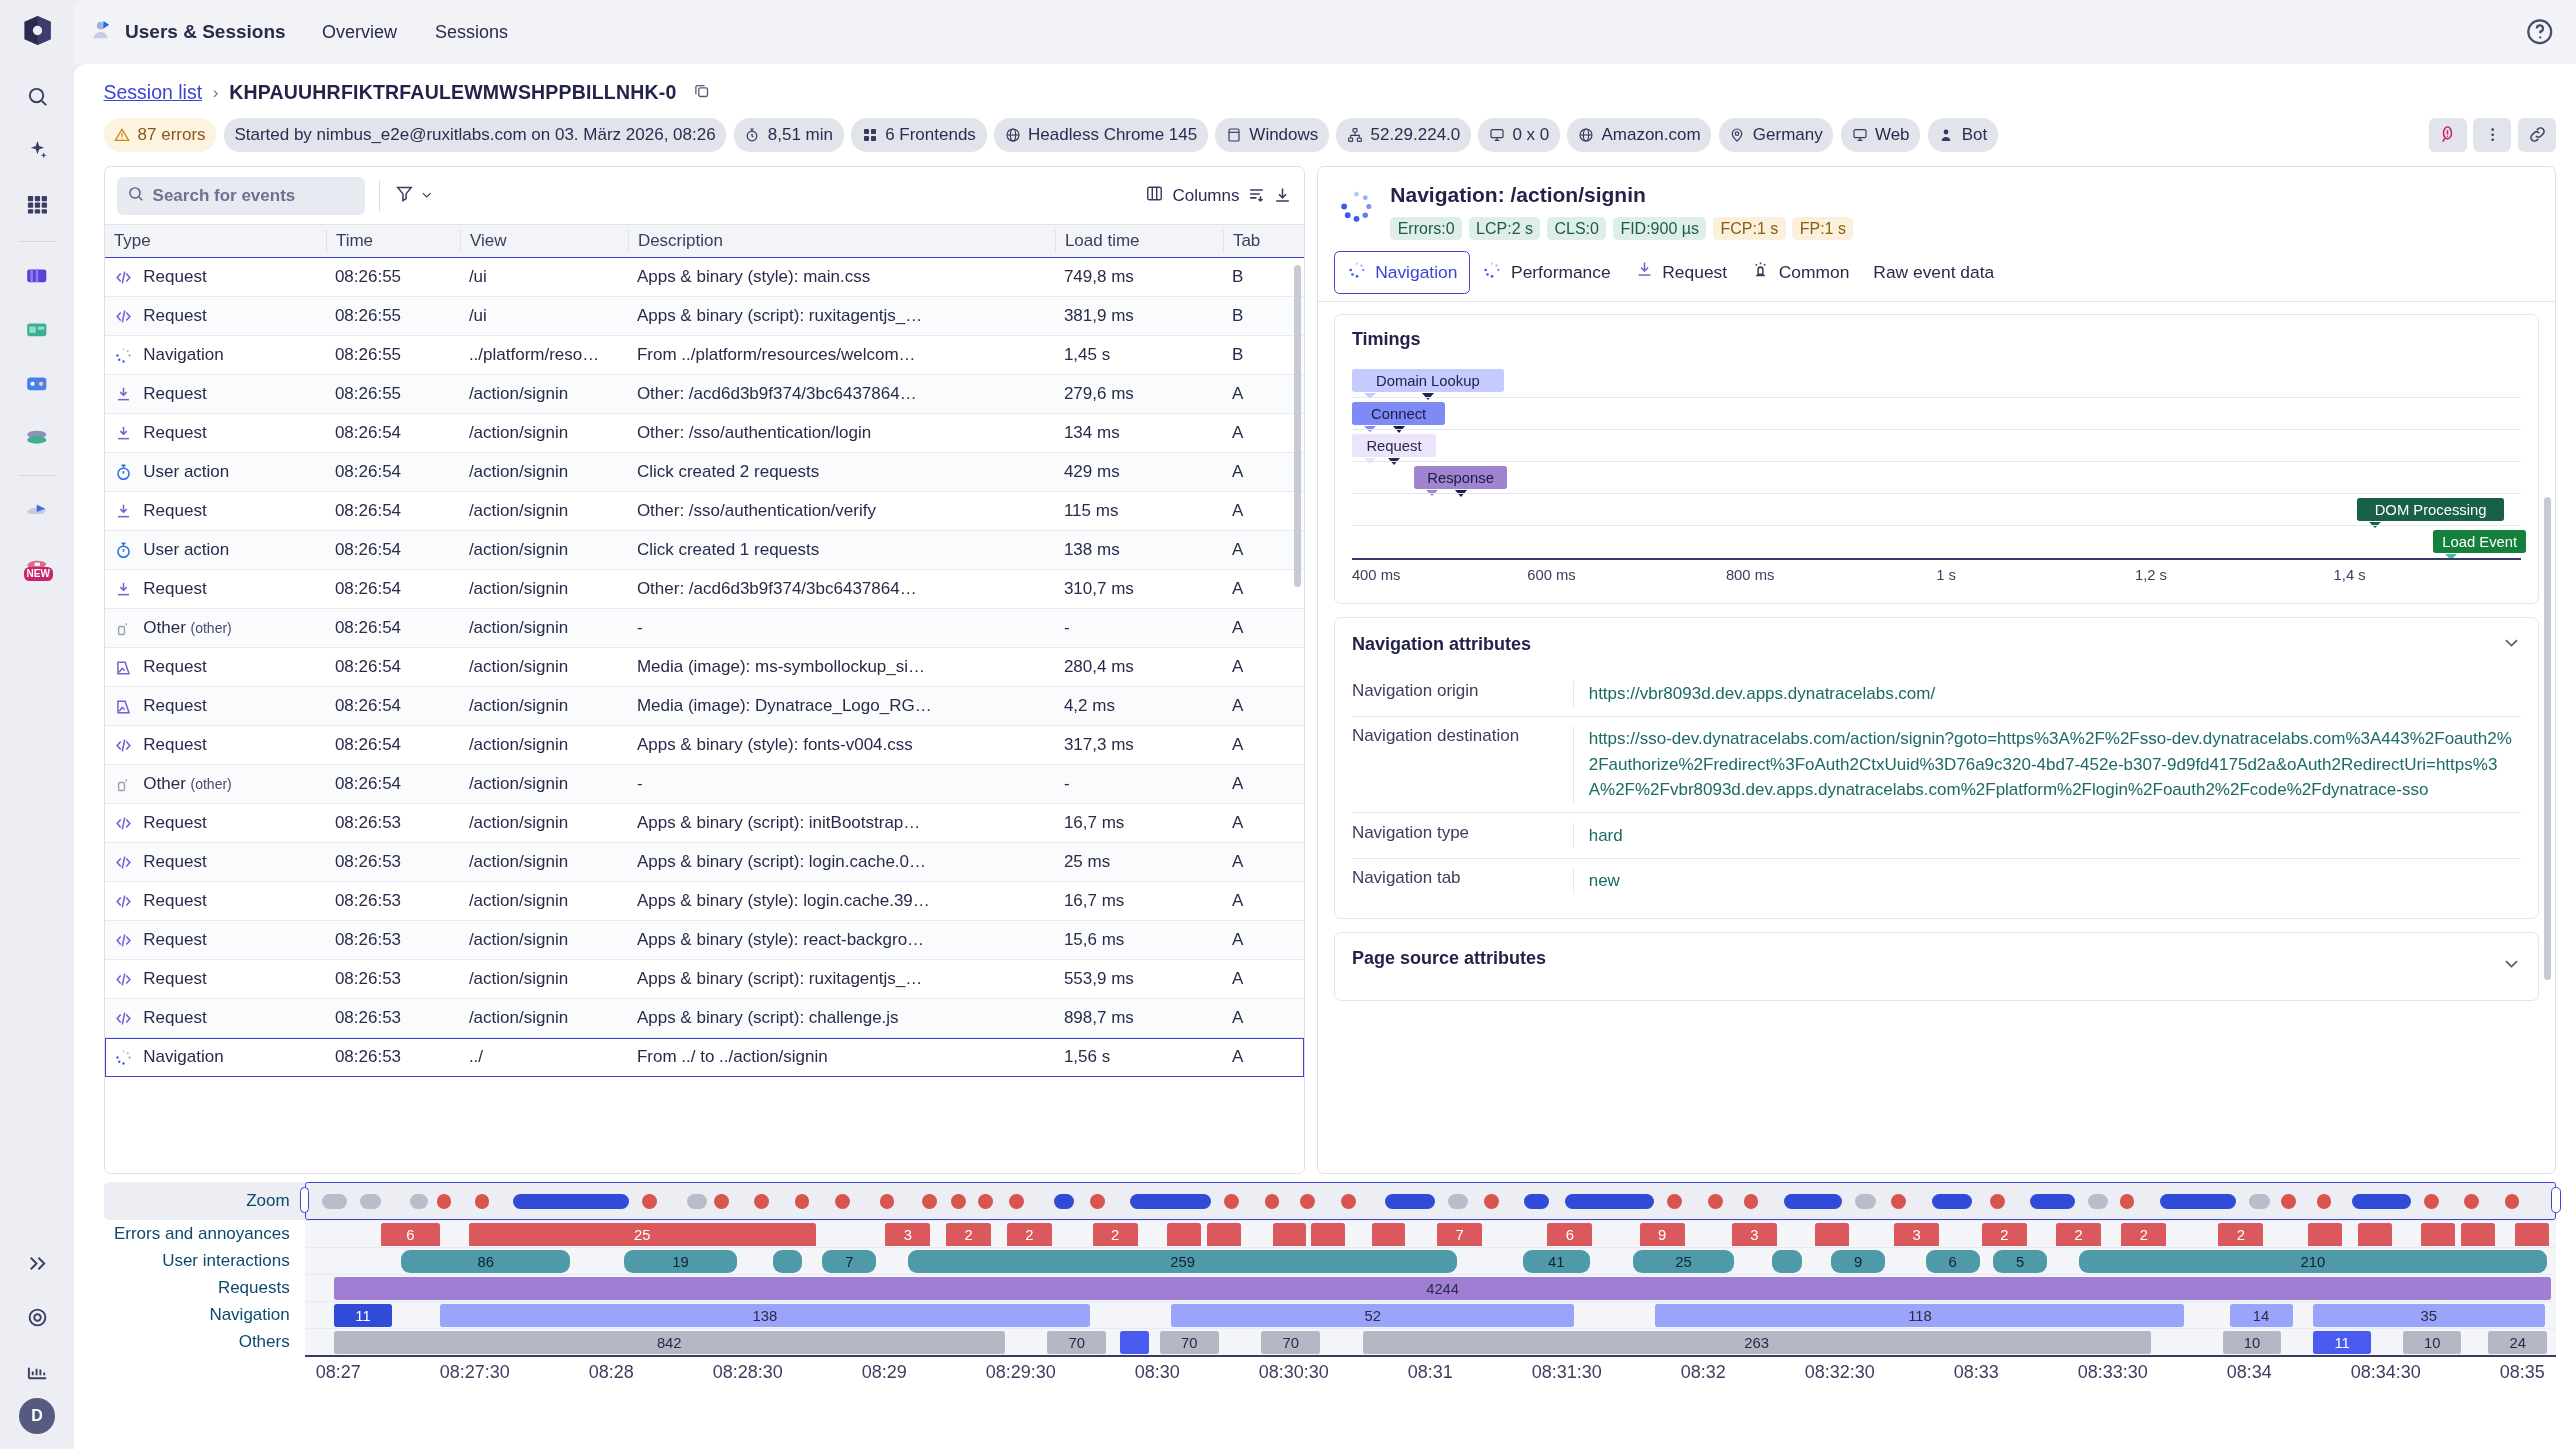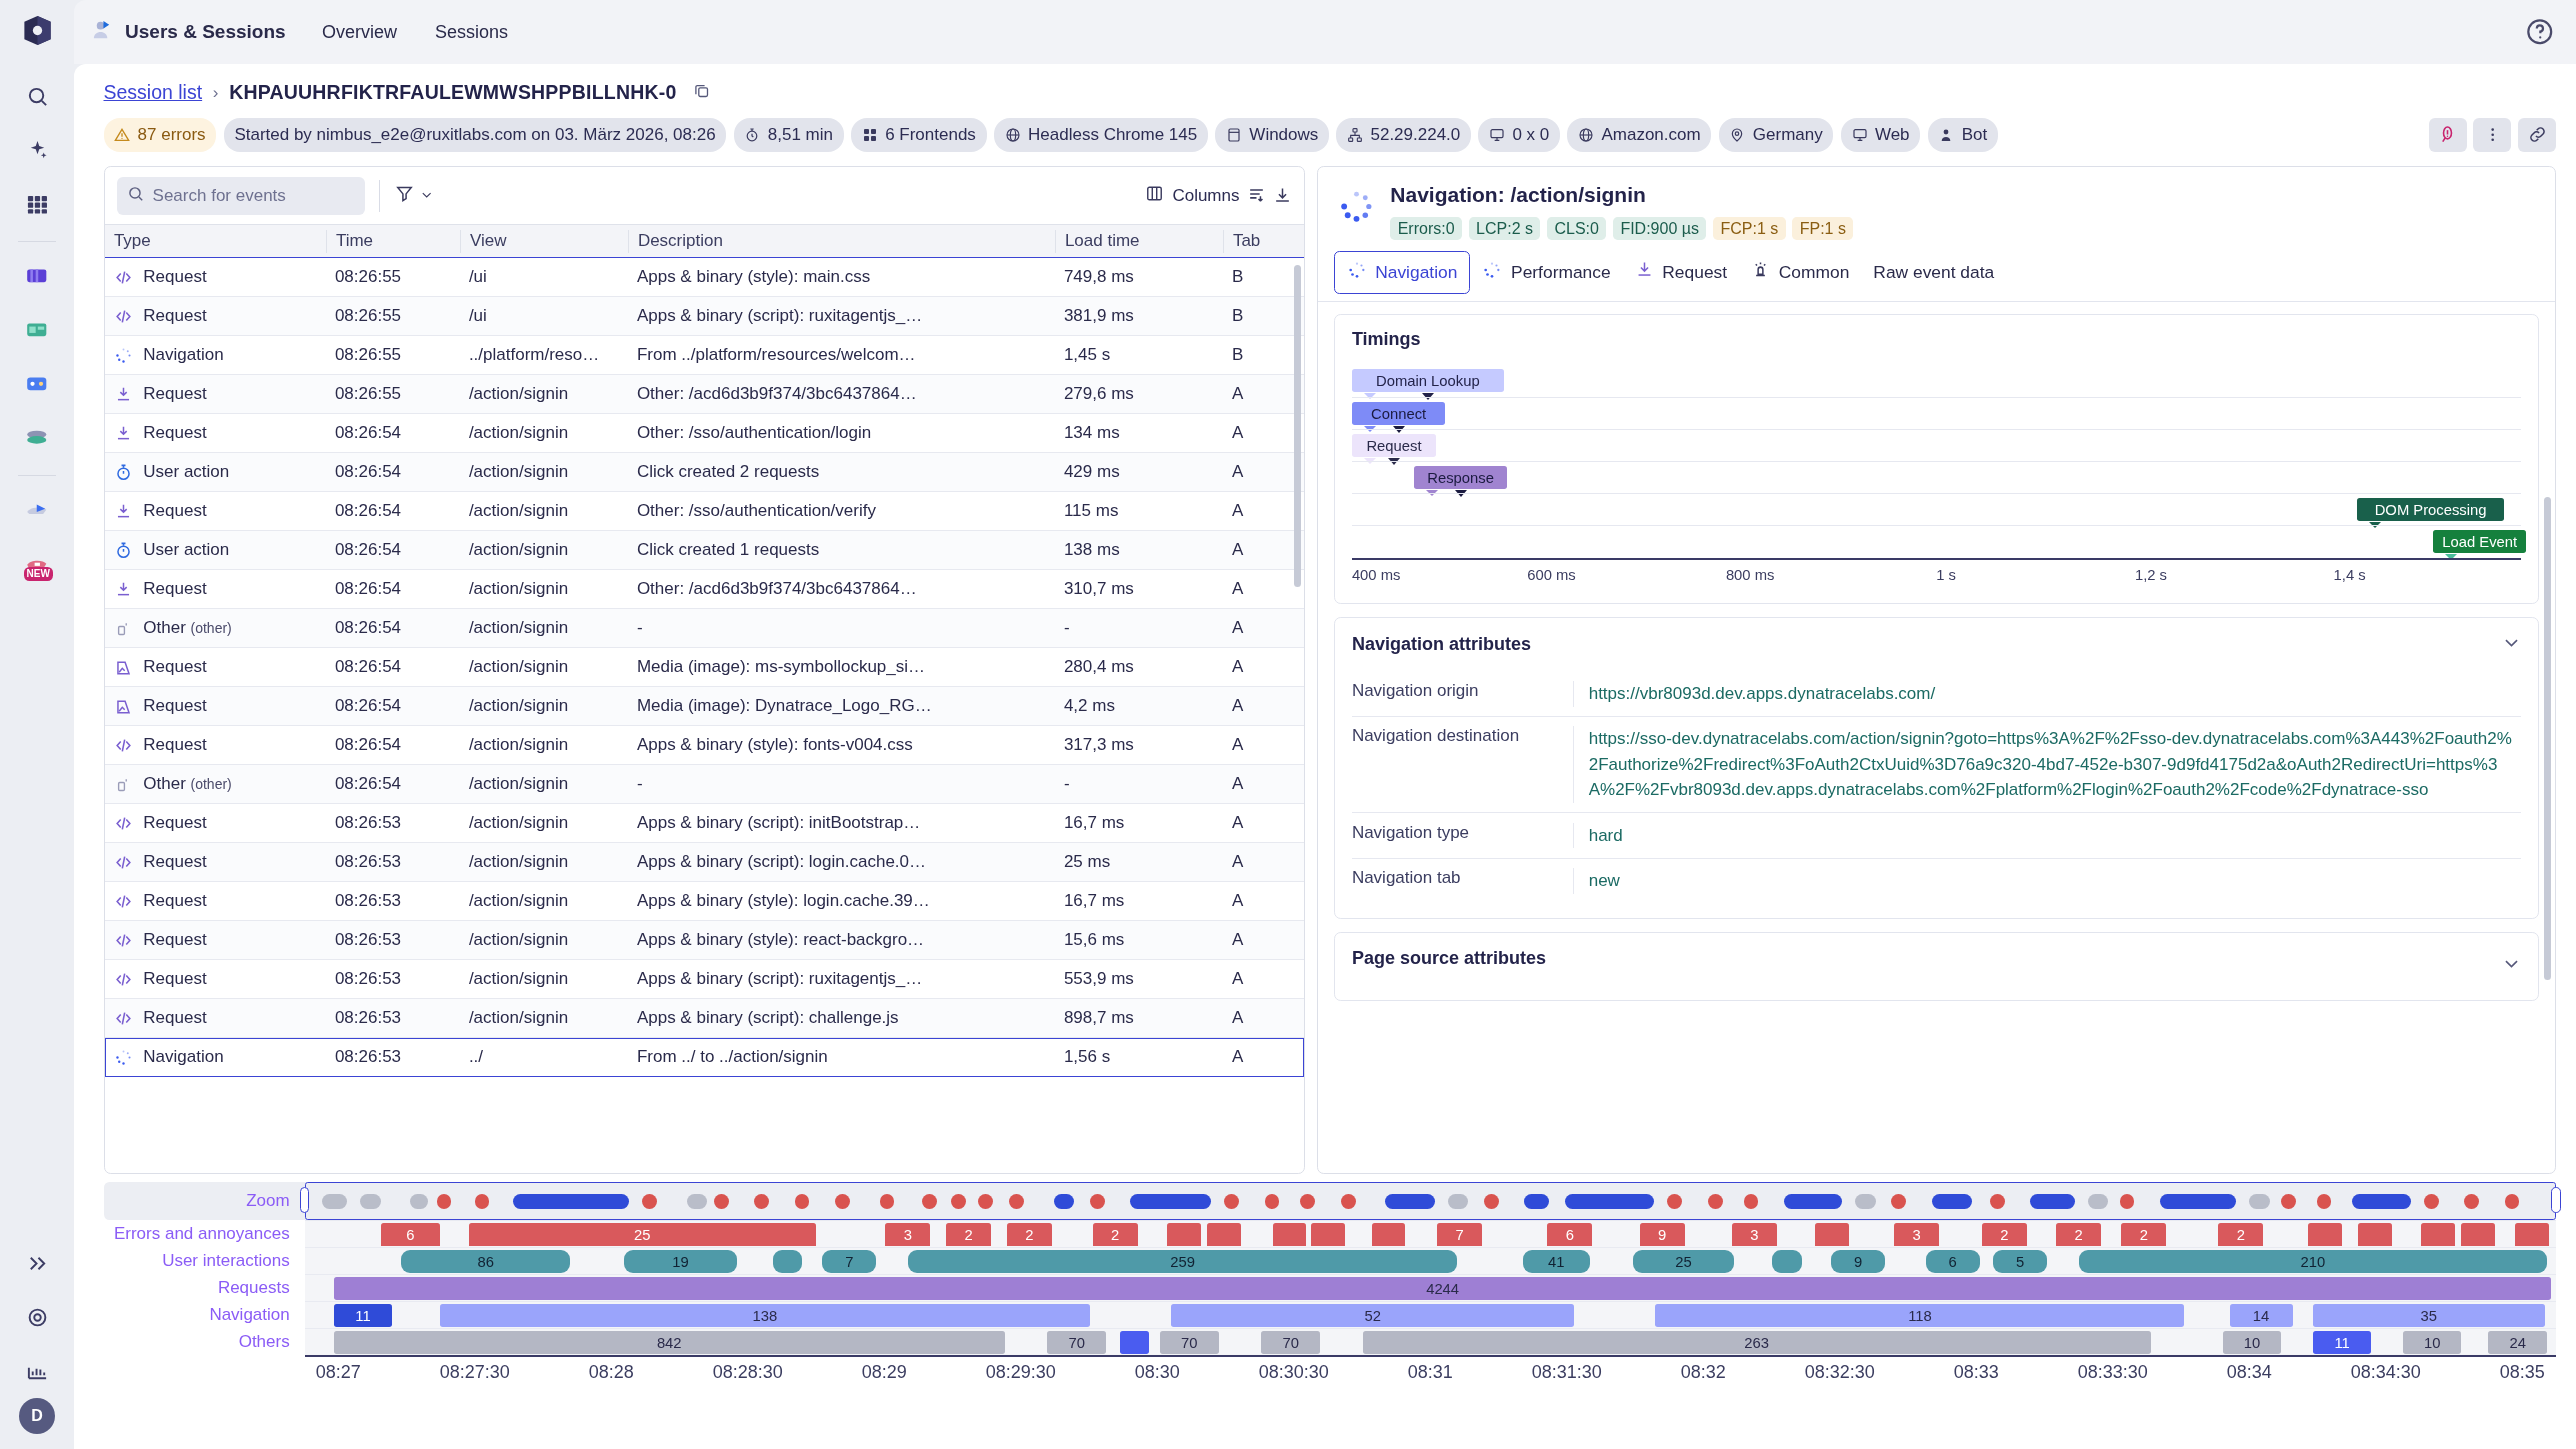--- a/index.html
+++ b/index.html
@@ -84,21 +84,21 @@
     width:1201px; flex:0 0 1201px; background:#fff; border:0.7px solid #dcdfe8; border-radius:6.7px;
     display:flex; flex-direction:column; overflow:hidden;
   }
   .tbl-toolbar { display:flex; align-items:center; gap:0; padding:9.4px 12px; }
   .search-box {
     background:#e8eaf1; border-radius:6px; height:38px; width:248px; display:flex;
     align-items:center; gap:8px; padding:0 10.7px; color:#5c5f80;
   }
   .search-box input {
     border:0; background:transparent; outline:none; font-size:17px; color:#2c2c52;
-    font-family:"Liberation Sans", sans-serif; width:100%;
+    font-family:"Liberation Sans", sans-serif; width:100%;font-weight:bold;
   }
   .search-box input::placeholder { color:#6e7190; }
   .tb-div { width:0.7px; height:32px; background:#d9dce6; margin:0 14.8px; }
   .tb-filter { display:flex; align-items:center; gap:6.7px; color:#3a3a5e; cursor:pointer; }
   .tb-right { margin-left:auto; display:flex; align-items:center; gap:7px; }
   .tb-item { display:flex; align-items:center; gap:8px; color:#2c2c52; font-size:17px; cursor:pointer; }
 
   .tbl-head {
     display:flex; background:#f3f4f8; border-top:0.7px solid #dfe2ea; border-bottom:1.3px solid #3b44d4;
     font-size:17px; color:#3b3d60; height:34px; align-items:center;
@@ -172,21 +172,21 @@
   .attr-row { display:flex; border-top:0.7px solid #e6e8f0; padding:9.4px 0; font-size:17px; }
   .attr-row:first-of-type { border-top:0; }
   .attr-k { width:221px; flex:0 0 221px; color:#3b3d60; }
   .attr-v { flex:1; color:#1b6a63; border-left:0.7px solid #e6e8f0; padding-left:14.8px; word-break:break-all; line-height:1.5; }
   .rscroll { position:absolute; right:4px; top:195px; width:6.7px; height:483px; background:#c6cad6; border-radius:4px; }
 
   
   .timeline { height:275px; flex:0 0 275px; background:#fff; padding:8px 20px 0 29.5px; }
   .tl-grid { display:flex; flex-direction:column; height:100%; }
   .tl-zoomrow { display:flex; align-items:center; height:38px; background:#eceef3; border-radius:5.4px; }
-  .tl-label { width:201px; flex:0 0 201px; text-align:right; padding-right:14.8px; font-size:17px; color:#8b5cf6; }
+  .tl-label { width:201px; flex:0 0 201px; text-align:right; padding-right:14.8px; font-size:17px; color:#0c4a6e; }
   .tl-track { flex:1; position:relative; height:100%; }
   .zoom-sel {
     position:absolute; inset:0; border:1.3px solid #3b44d4; border-radius:2.7px; background:transparent;
   }
   .zoom-handle { position:absolute; top:5.4px; width:9.4px; height:25.5px; border:1.3px solid #3b44d4; background:#fff; border-radius:4.7px; }
   .spark { position:absolute; left:6.7px; right:6.7px; top:12px; height:14.8px; }
   .sp { position:absolute; top:0; height:14.8px; border-radius:7.4px; }
   .sp.g { background:#b9bdc9; }
   .sp.b { background:#2f4bd8; }
   .sp.r { background:#d9534f; border-radius:50%; width:14.8px; }

